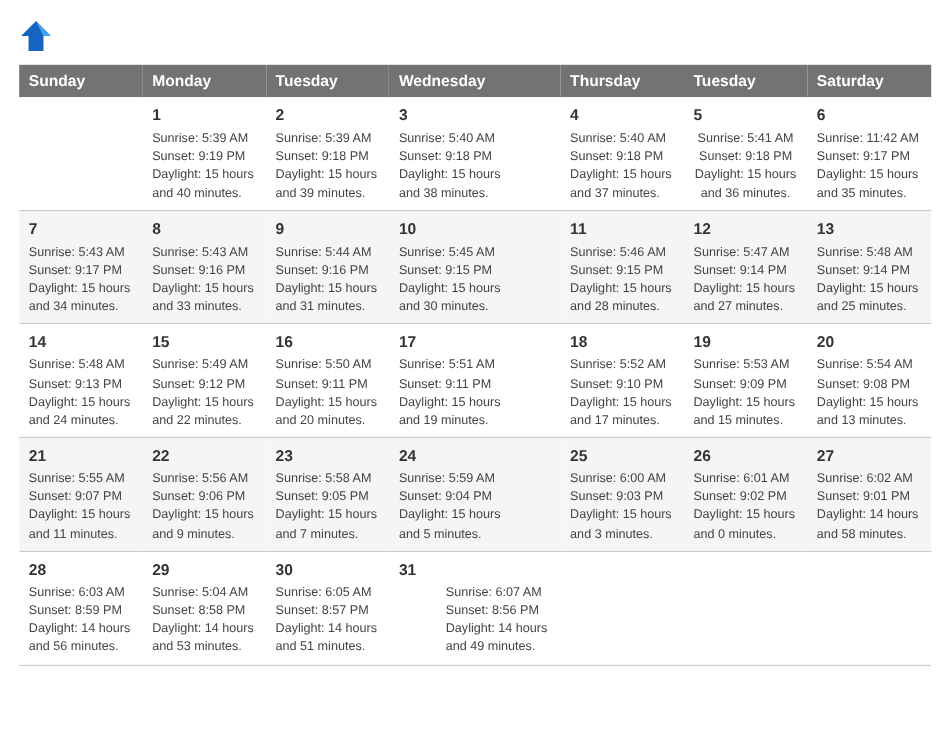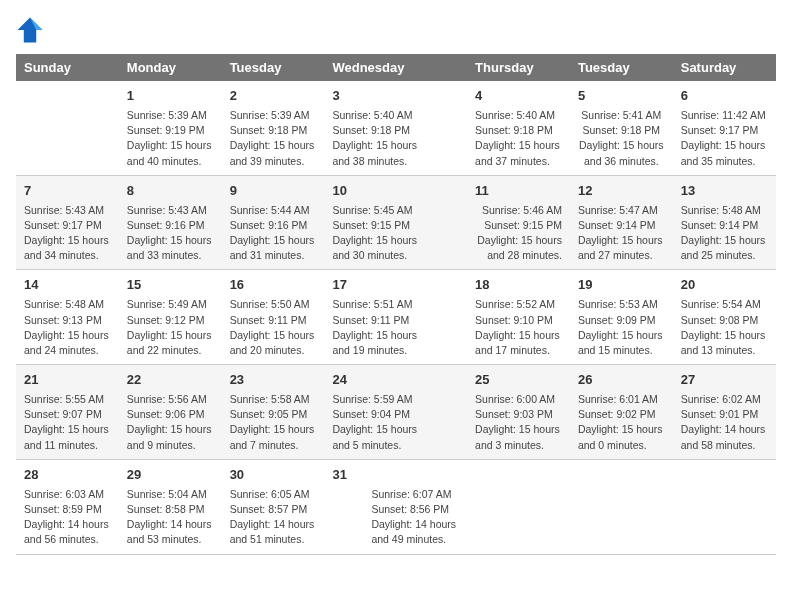--- a/index.html
+++ b/index.html
@@ -189,21 +189,21 @@
         </td>
         <td>
           <div class="day-num">10</div>
           <div class="day-info" style="white-space: pre-line;">Sunrise: 5:45 AM
 Sunset: 9:15 PM
 Daylight: 15 hours
 and 30 minutes.</div>
         </td>
         <td>
           <div class="day-num">11</div>
-          <div class="day-info" style="white-space: pre-line; text-align: right;">Sunrise: 5:46 AM
+          <div class="day-info" style="white-space: pre-line;">Sunrise: 5:46 AM
 Sunset: 9:15 PM
 Daylight: 15 hours
 and 28 minutes.</div>
         </td>
         <td>
           <div class="day-num">12</div>
           <div class="day-info" style="white-space: pre-line;">Sunrise: 5:47 AM
 Sunset: 9:14 PM
 Daylight: 15 hours
 and 27 minutes.</div>

